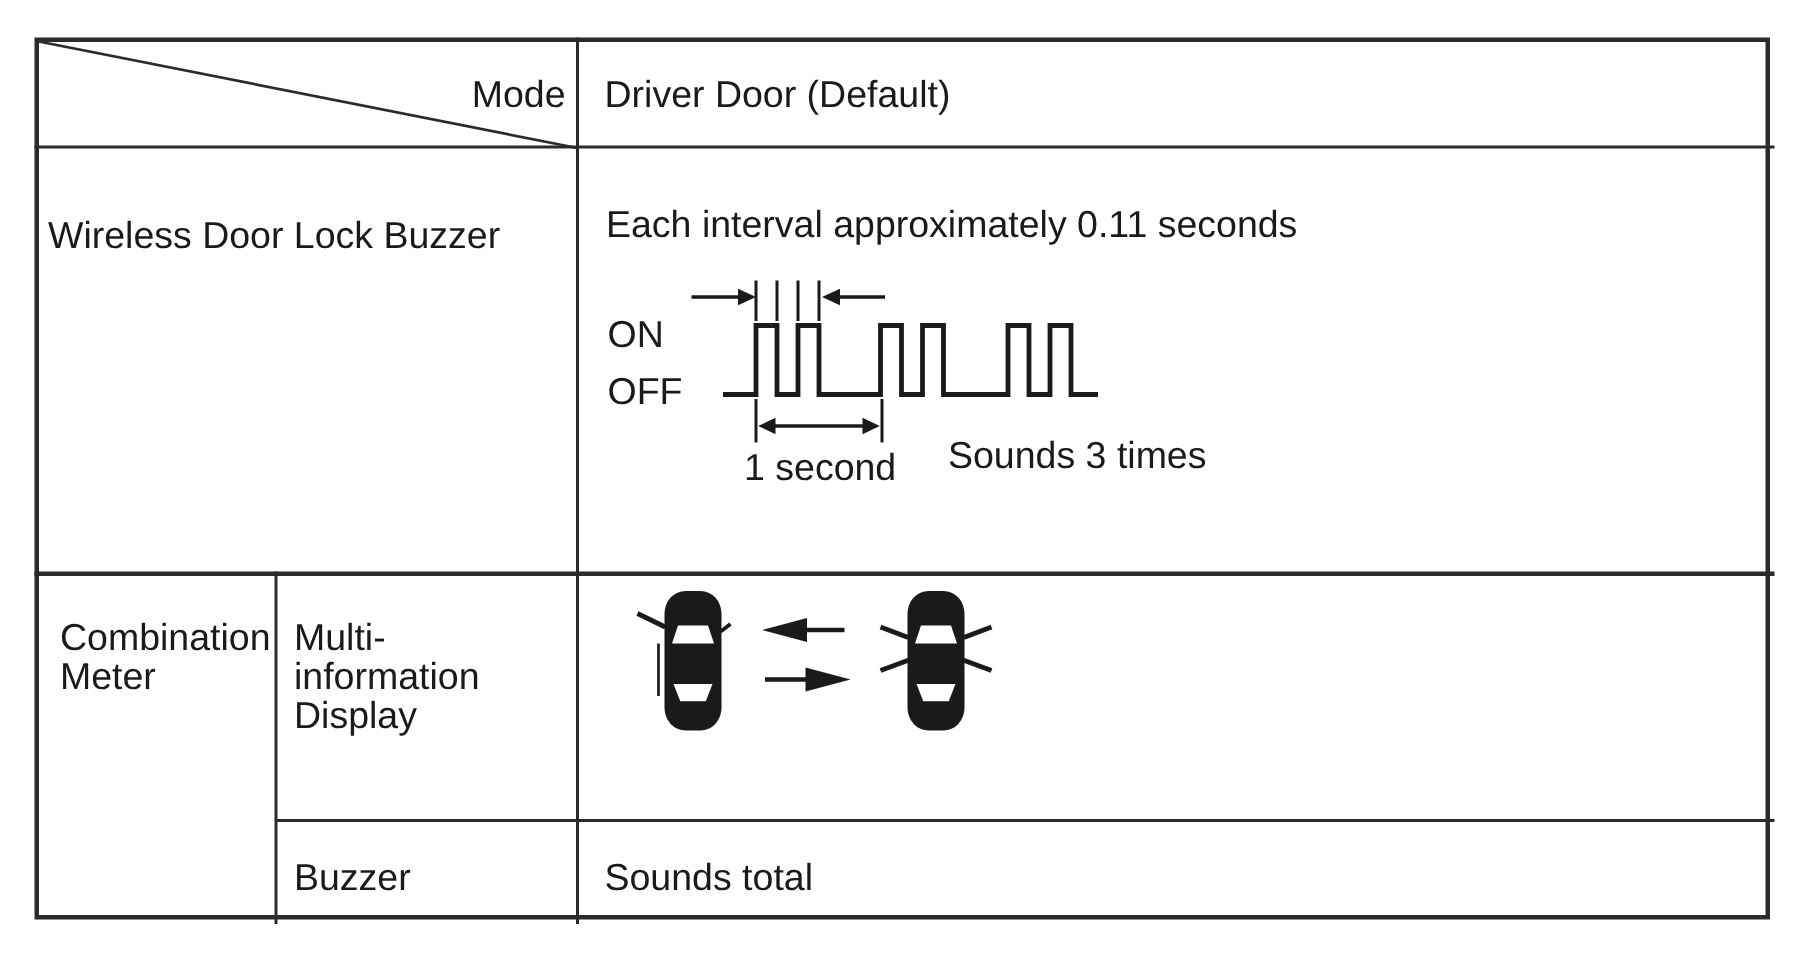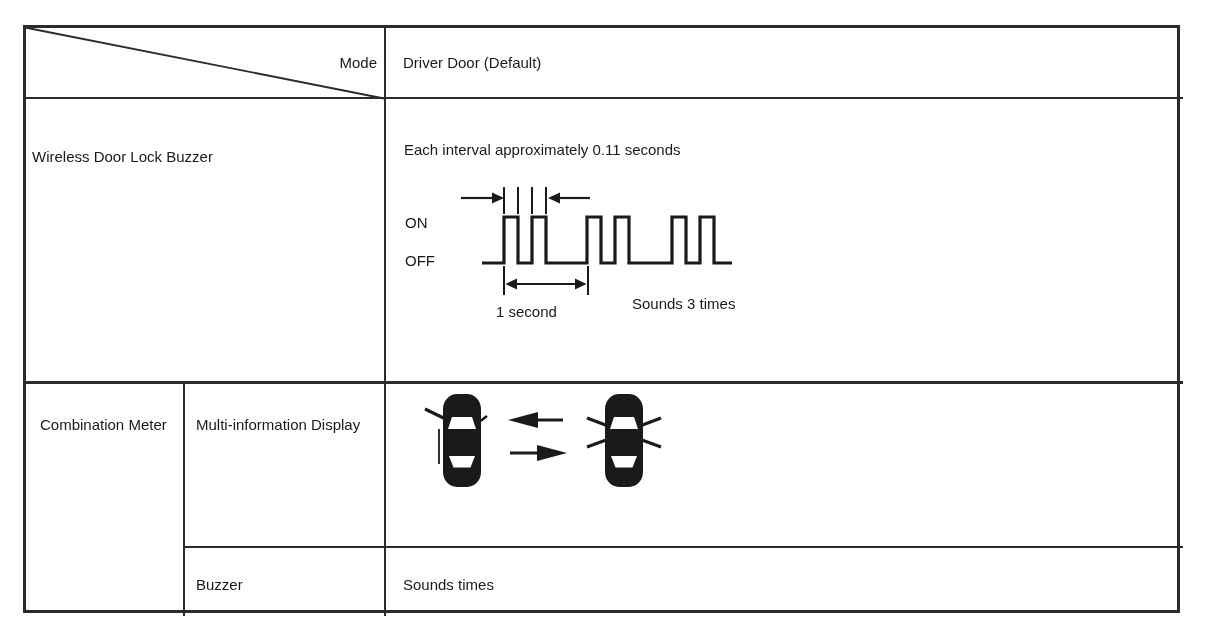--- a/index.html
+++ b/index.html
@@ -7,21 +7,21 @@
     position: relative;
     width: 1208px;
     height: 644px;
     background: #ffffff;
     font-family: "Liberation Sans", sans-serif;
     color: #1a1a1a;
     overflow: hidden;
   }
   .txt {
     position: absolute;
-    font-size: 15px;
+    font-size: 25px;
     line-height: 26px;
     color: #1a1a1a;
     white-space: nowrap;
   }
   .wrap { white-space: normal; }
   .line { position: absolute; background: #2b2b2b; }
   .frame {
     position: absolute;
     left: 23px; top: 25px;
     width: 1157px; height: 588px;
@@ -56,21 +56,21 @@
   <div class="txt" style="left:32px; top:130px;margin-top:14px;">Wireless Door Lock Buzzer</div>
   <div class="txt" style="left:404px; top:137px;">Each interval approximately 0.11 seconds</div>
   <div class="txt" style="left:405px; top:210px;">ON</div>
   <div class="txt" style="left:405px; top:248px;">OFF</div>
   <div class="txt" style="left:496px; top:299px; width:100px; ">1 second</div>
   <div class="txt" style="left:632px; top:291px;">Sounds 3 times</div>
 
   <div class="txt wrap" style="left:40px; top:412px; width:132px;">Combination Meter</div>
   <div class="txt wrap" style="left:196px; top:412px; width:182px;">Multi-information Display</div>
   <div class="txt" style="left:196px; top:572px;">Buzzer</div>
-  <div class="txt" style="left:403px; top:572px;">Sounds times</div>
+  <div class="txt" style="left:403px; top:572px;">Sounds total</div>
 
   <svg class="overlay" viewBox="0 0 1208 644">
 
     <line x1="25" y1="27.5" x2="384" y2="98.5" stroke="#2b2b2b" stroke-width="1.8"></line>
 
     <g>
       <polyline class="ink-stroke" stroke-width="3.2" stroke-linejoin="miter" points="482,263 504,263 504,217 518,217 518,263 532,263 532,217 546,217 546,263 587,263 587,217 601,217 601,263 615,263 615,217 629,217 629,263 672,263 672,217 686,217 686,263 700,263 700,217 714,217 714,263 732,263"></polyline>
 
       <g>
         <line class="ink-stroke" stroke-width="2.2" x1="461" y1="198" x2="493" y2="198"></line>

